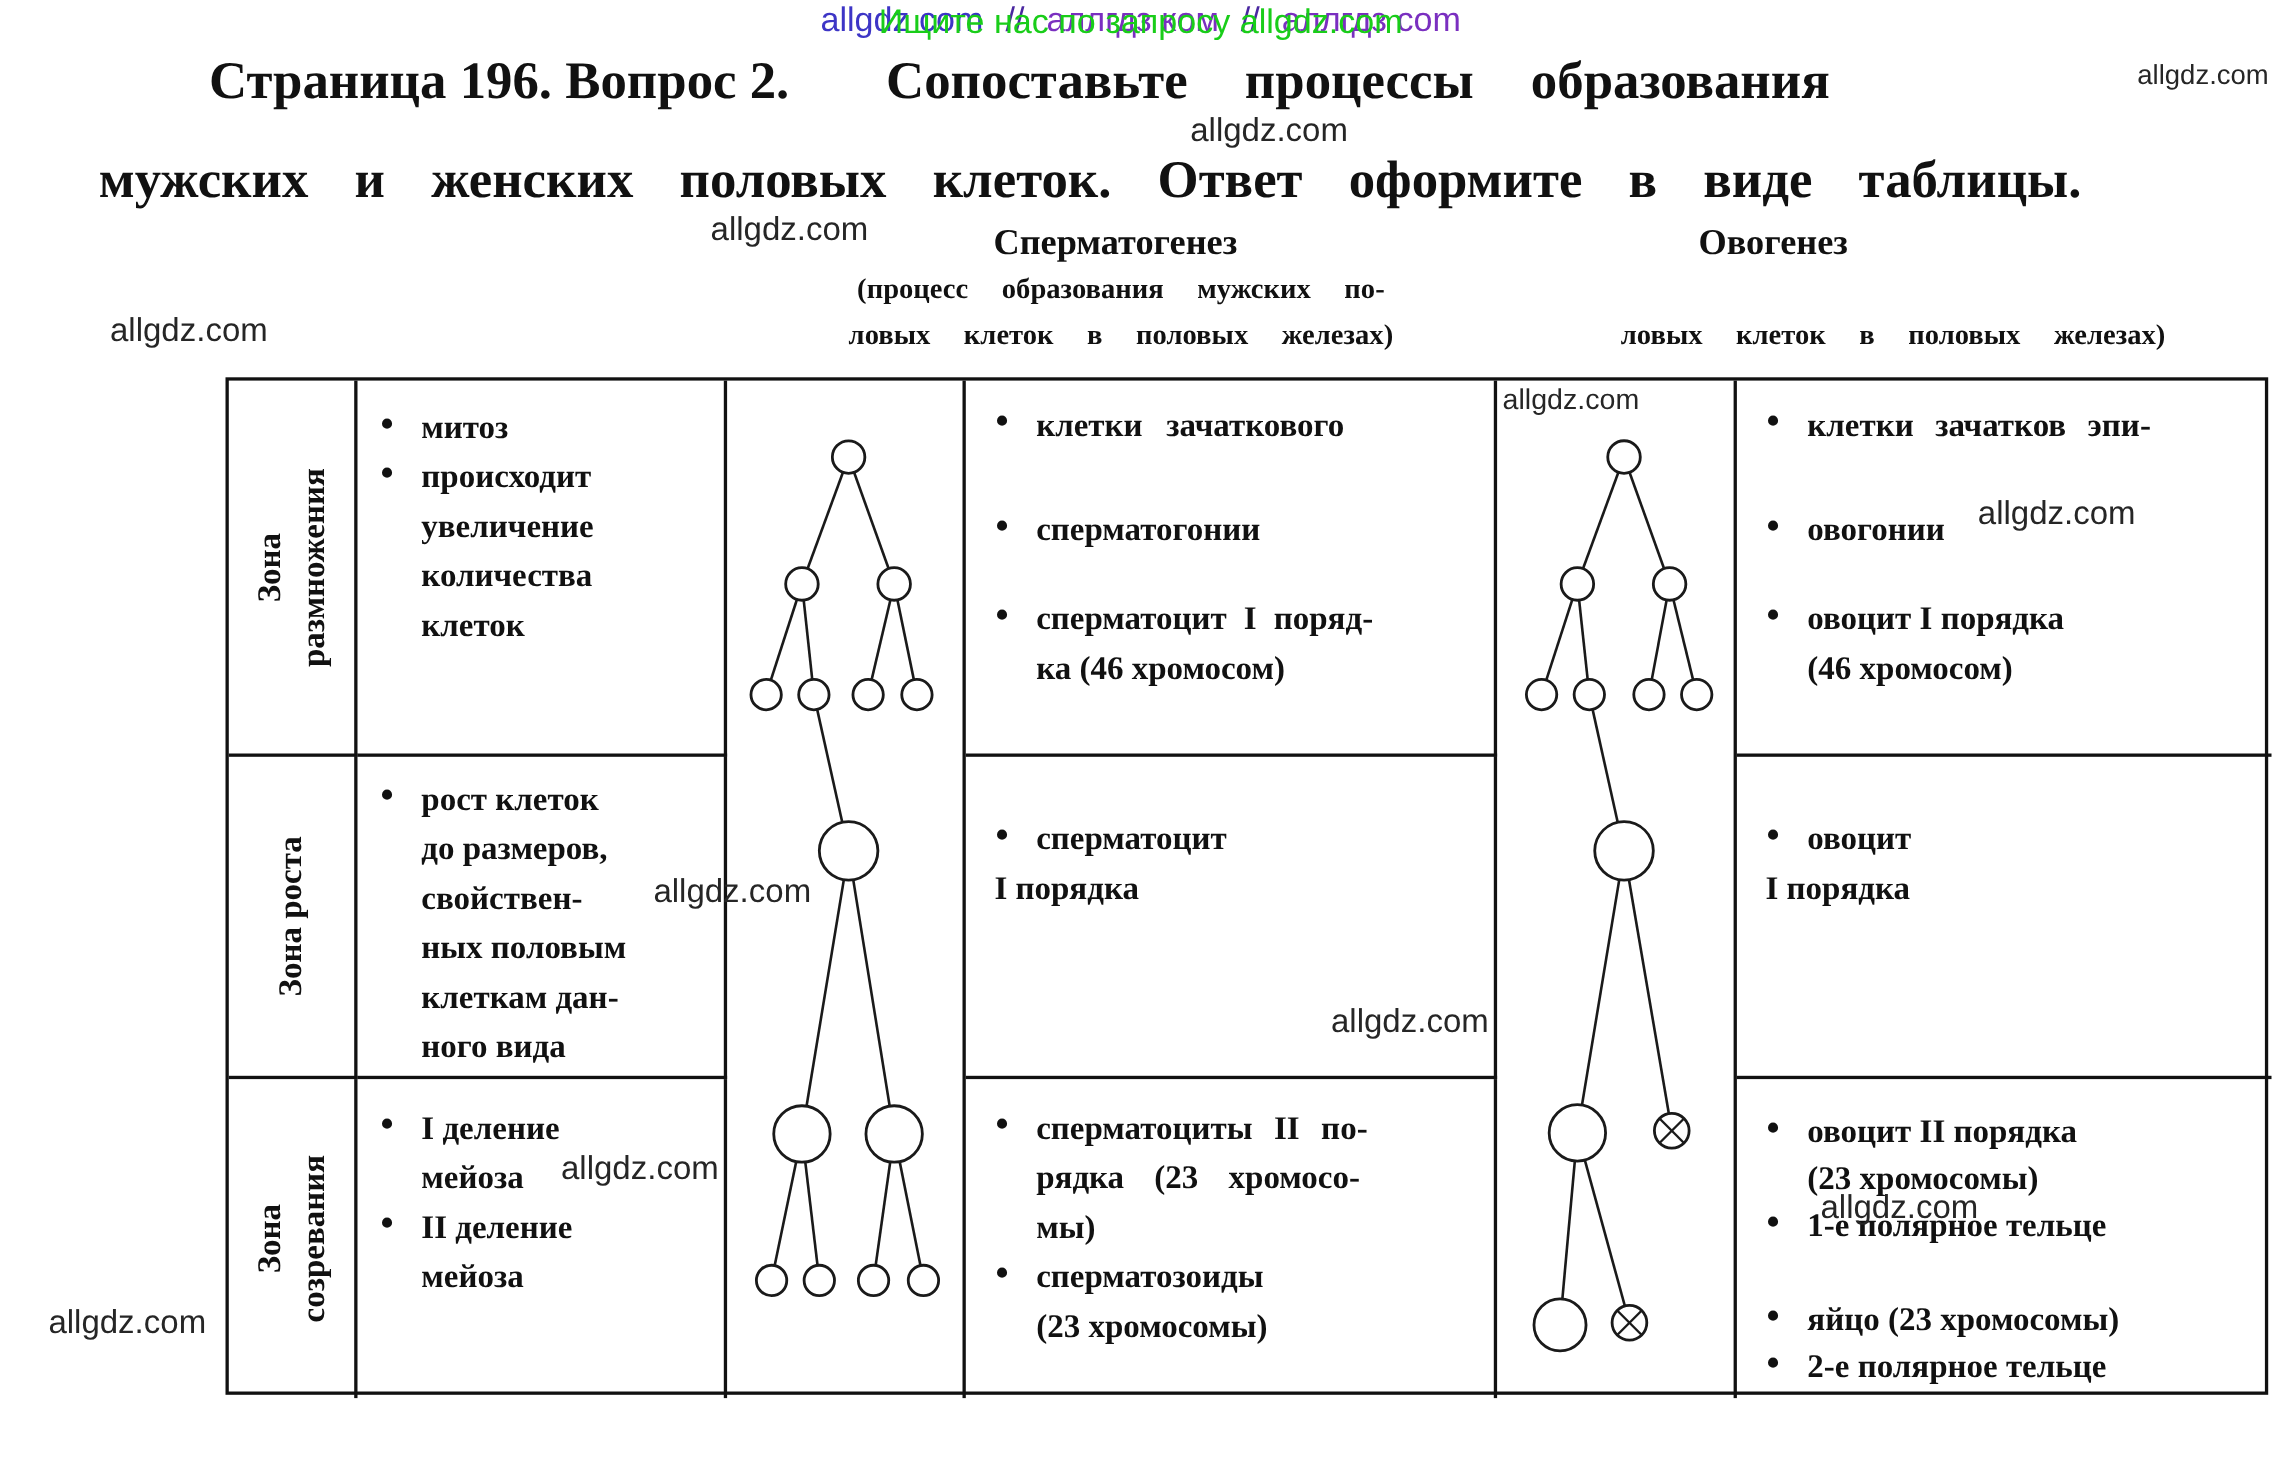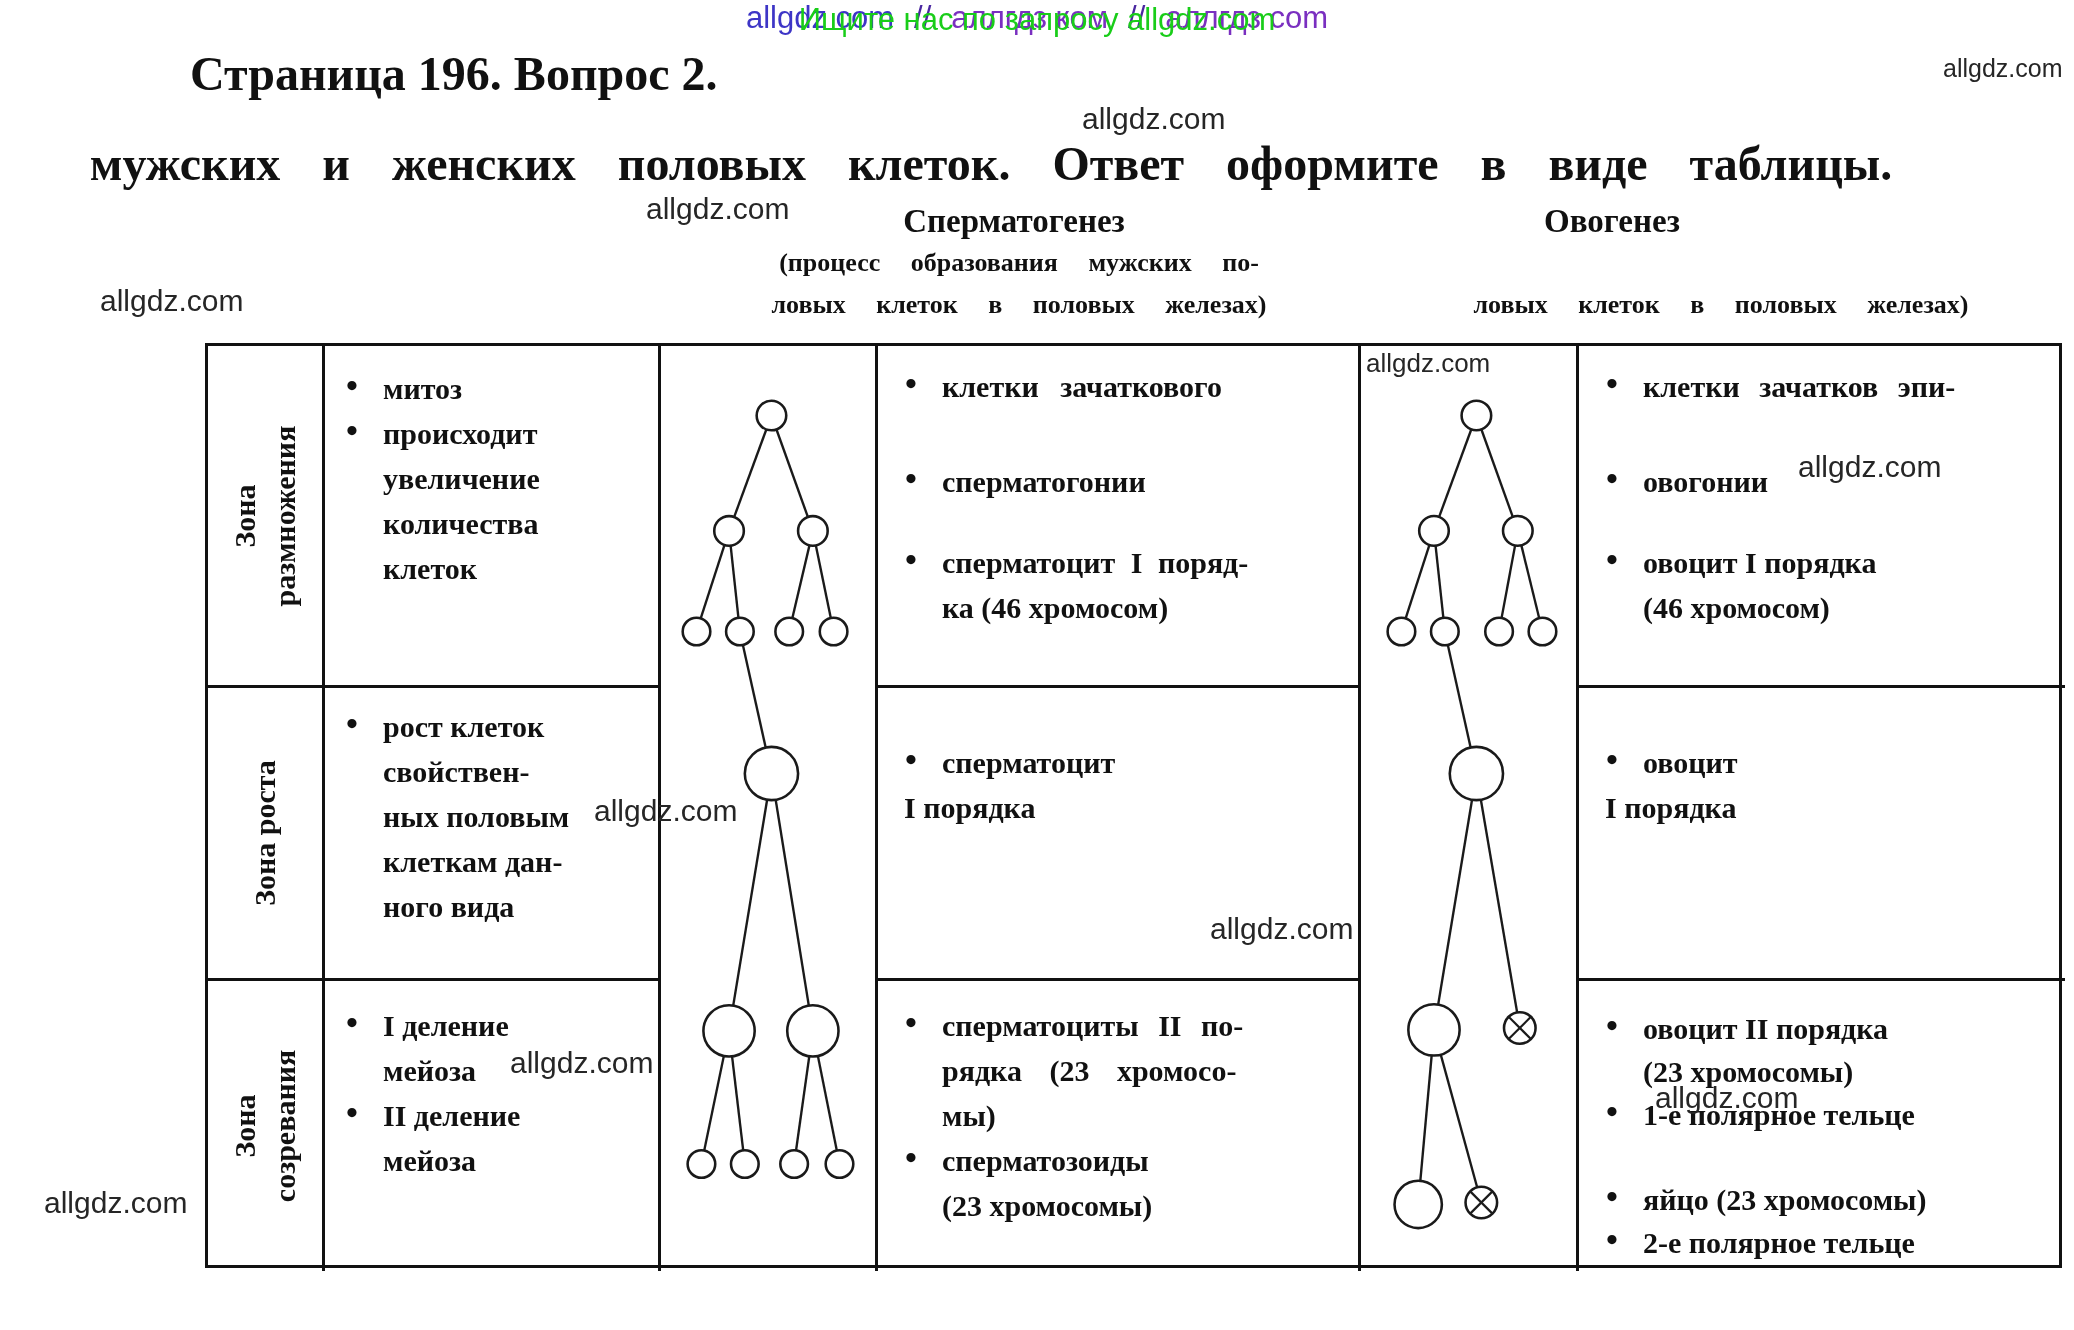--- a/index.html
+++ b/index.html
@@ -50,20 +50,21 @@
 </style>
 </head>
 <body>
 
 <div id="page">
 
   <div id="promo" class="abs" style="color: rgb(25, 205, 25);">Ищите нас по запросу allgdz.com</div>
 
   <div id="title1" class="abs">
     <span class="ta">Страница 196. Вопрос 2.</span>
+    <span class="tb">Сопоставьте процессы образования</span>
   </div>
   <div id="title2" class="abs">мужских и женских половых клеток. Ответ оформите в виде таблицы.</div>
 
   <div class="col-title" style="left:664px;">Сперматогенез</div>
   <div class="col-sub" style="left:666px; top:248px;">(процесс образования мужских по-</div>
   <div class="col-sub" style="left:666px; top:290px;">ловых клеток в половых железах)</div>
 
   <div class="col-title" style="left:1262px;">Овогенез</div>
   <div class="col-sub" style="left:1368px; top:290px;">ловых клеток в половых железах)</div>
 
@@ -170,20 +171,21 @@
       </div>
 
     <div class="cell zone br bb" style="grid-column:1; grid-row:2;">
       <div class="zone-inner">
         <div>Зона роста</div>
         <div></div>
       </div>
     </div>
     <div class="cell txtcell br bb pt-feat2" style="grid-column:2; grid-row:2;">
         <div class="bl"><span class="dot">•</span><span>рост клеток</span></div>
+        <div class="bl"><span>до размеров,</span></div>
         <div class="bl"><span>свойствен-</span></div>
         <div class="bl"><span>ных половым</span></div>
         <div class="bl"><span>клеткам дан-</span></div>
         <div class="bl"><span>ного вида</span></div>
       </div>
     <div class="cell txtcell br bb pt-sperm2" style="grid-column:4; grid-row:2;">
         <div class="bl"><span class="dot">•</span><span>сперматоцит</span></div>
         <div class="bl out"><span>I порядка</span></div>
       </div>
     <div class="cell txtcell bb pt-oo2" style="grid-column:6; grid-row:2;">

